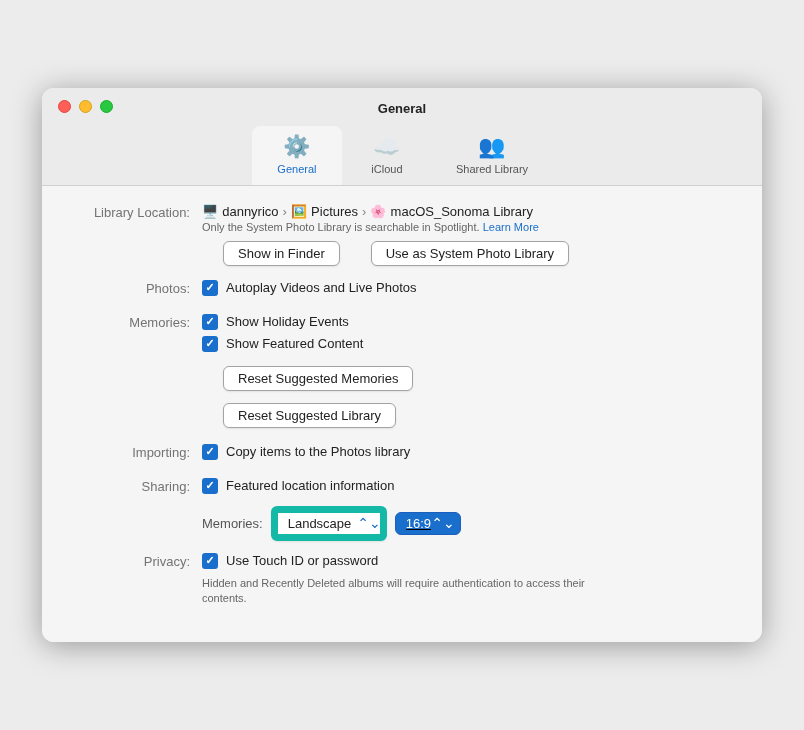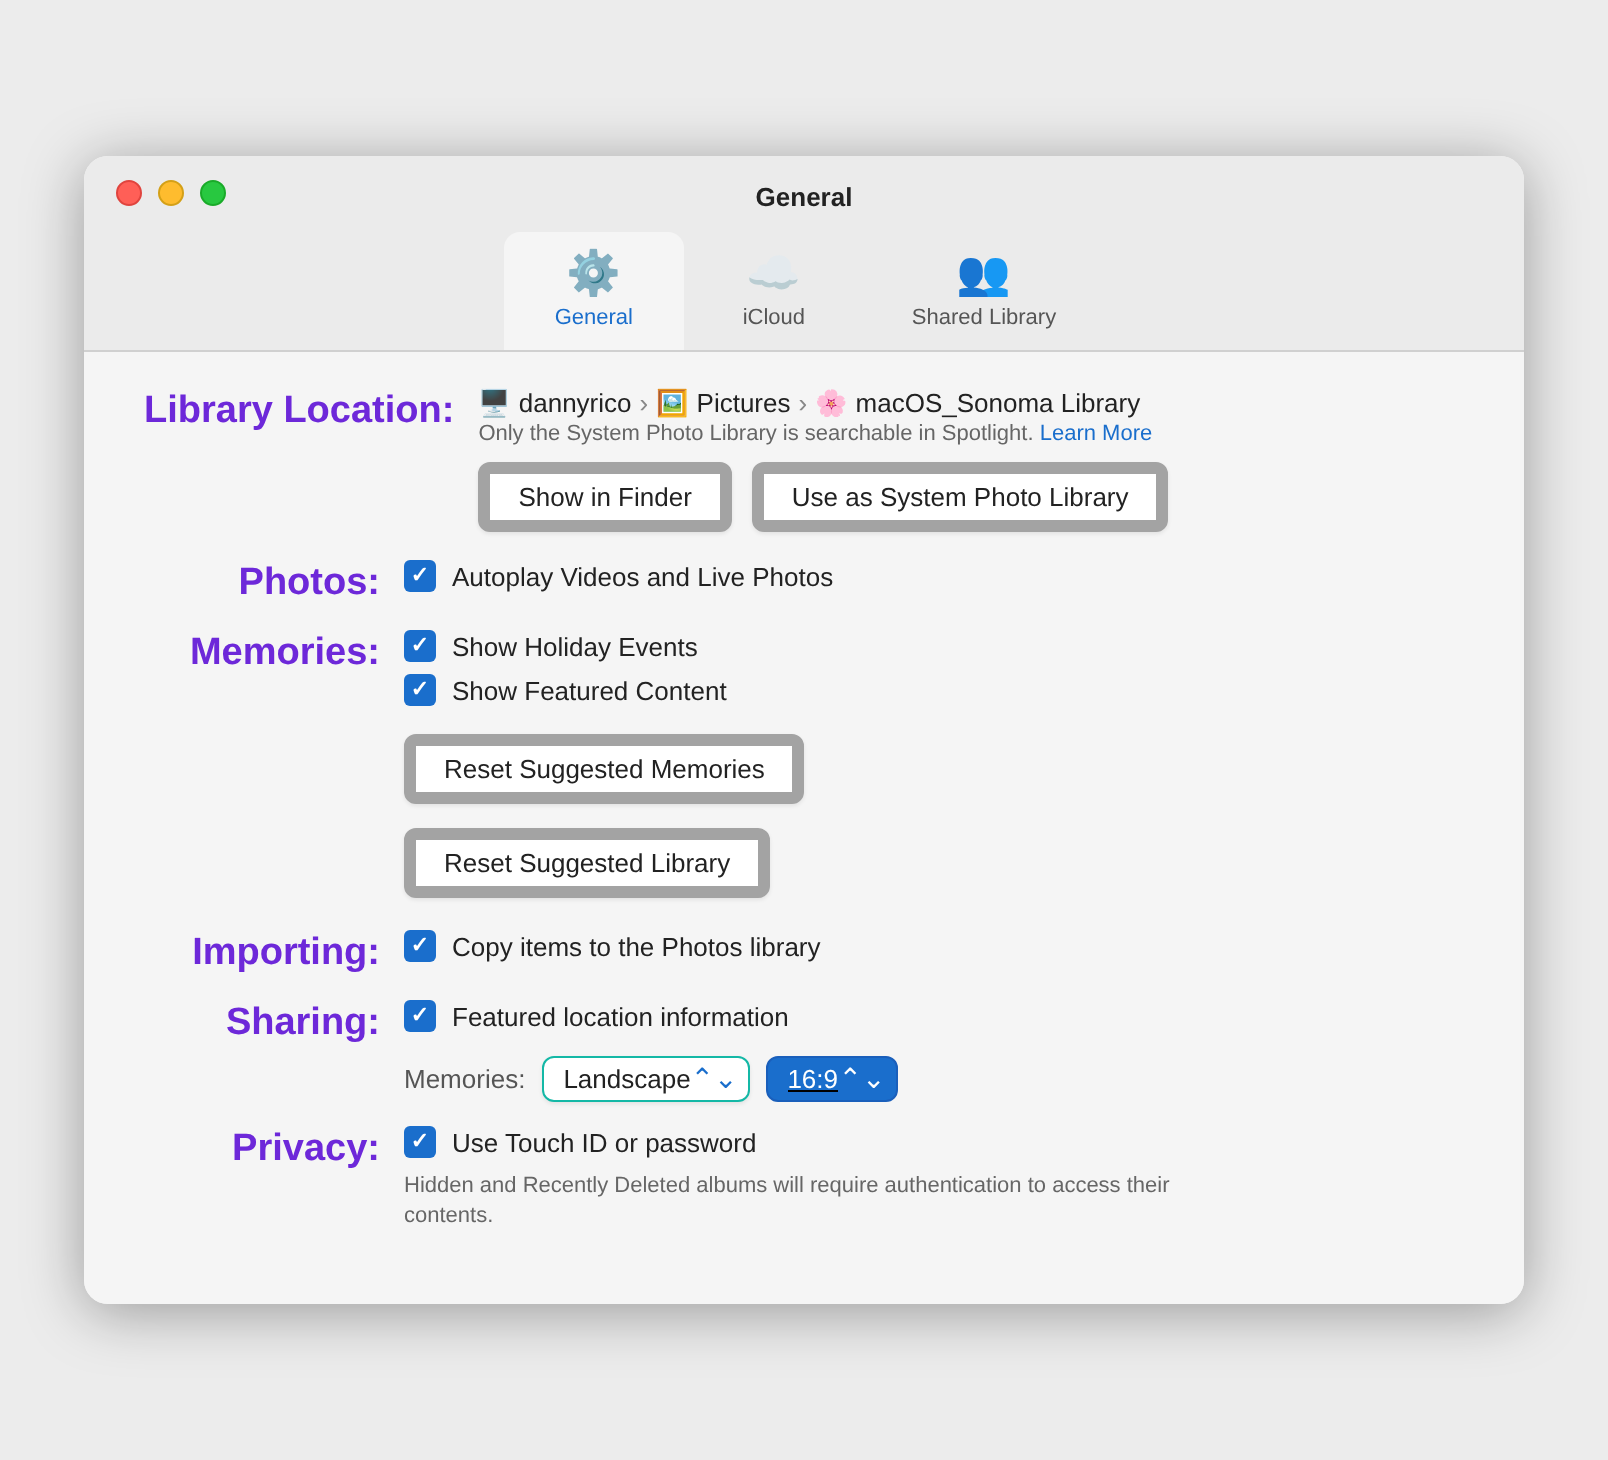--- a/index.html
+++ b/index.html
@@ -84,23 +84,23 @@
     .content {
       padding: 18px 30px 24px 30px;
       background: #f5f5f5;
     }
     .row {
       display: flex;
       align-items: flex-start;
       margin-bottom: 12px;
     }
     .row-label {
-      font-size: 19px;
-      color: #6d28d9;
-      font-weight: 700;
+      font-size: 13px;
+      color: #737373;
+      font-weight: 400;
       text-align: right;
       min-width: 130px;
       padding-right: 12px;
       padding-top: 1px;
       flex-shrink: 0;
     }
     .row-content {
       display: flex;
       flex-direction: column;
       flex: 1;
@@ -136,31 +136,32 @@
       text-decoration: none;
     }
     .button-row {
       display: flex;
       gap: 10px;
       margin-top: 8px;
       margin-bottom: 4px;
     }
     .mac-button {
       background: #ffffff;
-      border: 6px solid #a3a3a3;
+      border: 1px solid #a3a3a3;
       border-radius: 6px;
       padding: 4px 14px;
       font-size: 13px;
       cursor: pointer;
       color: #222;
       box-shadow: 0 1px 2px rgba(0,0,0,0.08);
+      margin-left: 21px;
     }
     .checkbox-row {
       display: flex;
-      align-items: flex-end;
+      align-items: center;
       gap: 8px;
       margin-bottom: 6px;
     }
     .checkbox {
       width: 16px;
       height: 16px;
       background: #1a6ecc;
       border-radius: 3px;
       border: none;
       display: flex;
@@ -200,21 +201,21 @@
       min-width: 60px;
     }
     .select-wrapper {
       position: relative;
       display: inline-flex;
       align-items: center;
     }
     .mac-select {
       appearance: none;
       background: #fff;
-      border: 1px solid #14b8a6;
+      border: 7px solid #14b8a6;
       border-radius: 6px;
       padding: 3px 28px 3px 10px;
       font-size: 13px;
       color: #222;
       cursor: pointer;
       box-shadow: 0 1px 2px rgba(0,0,0,0.08);
     }
     .select-arrow {
       position: absolute;
       right: 6px;

